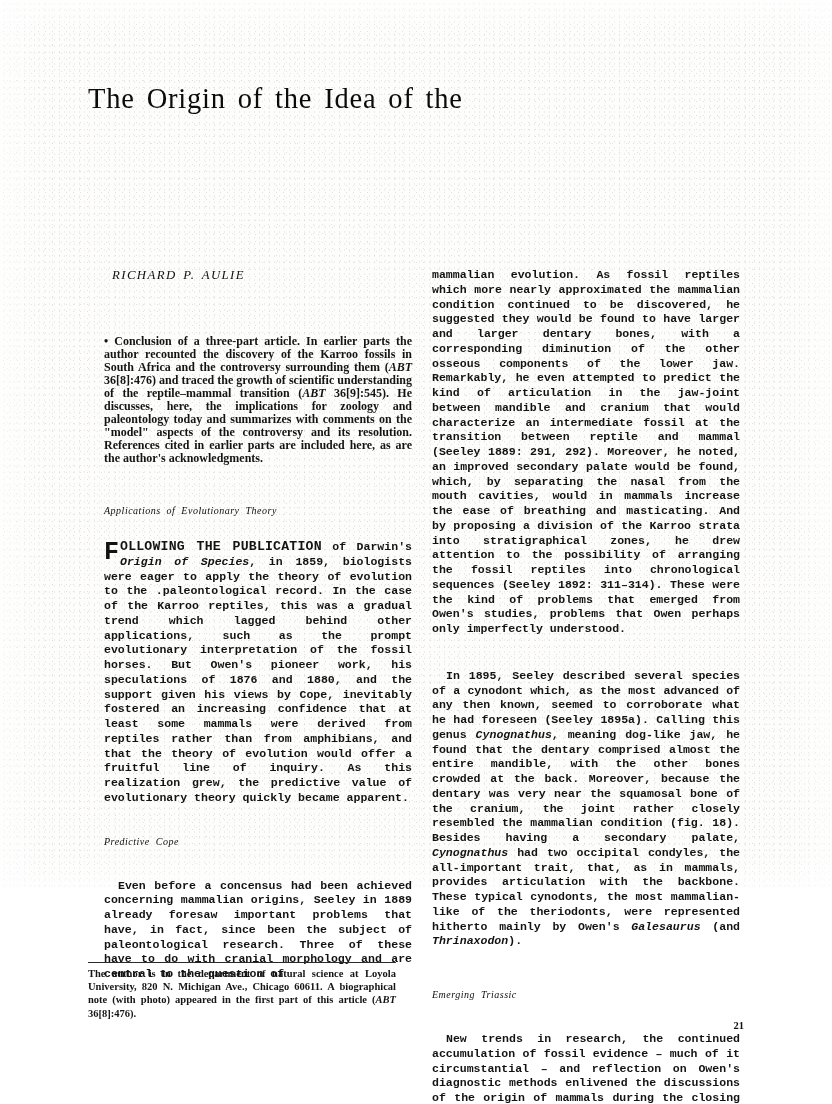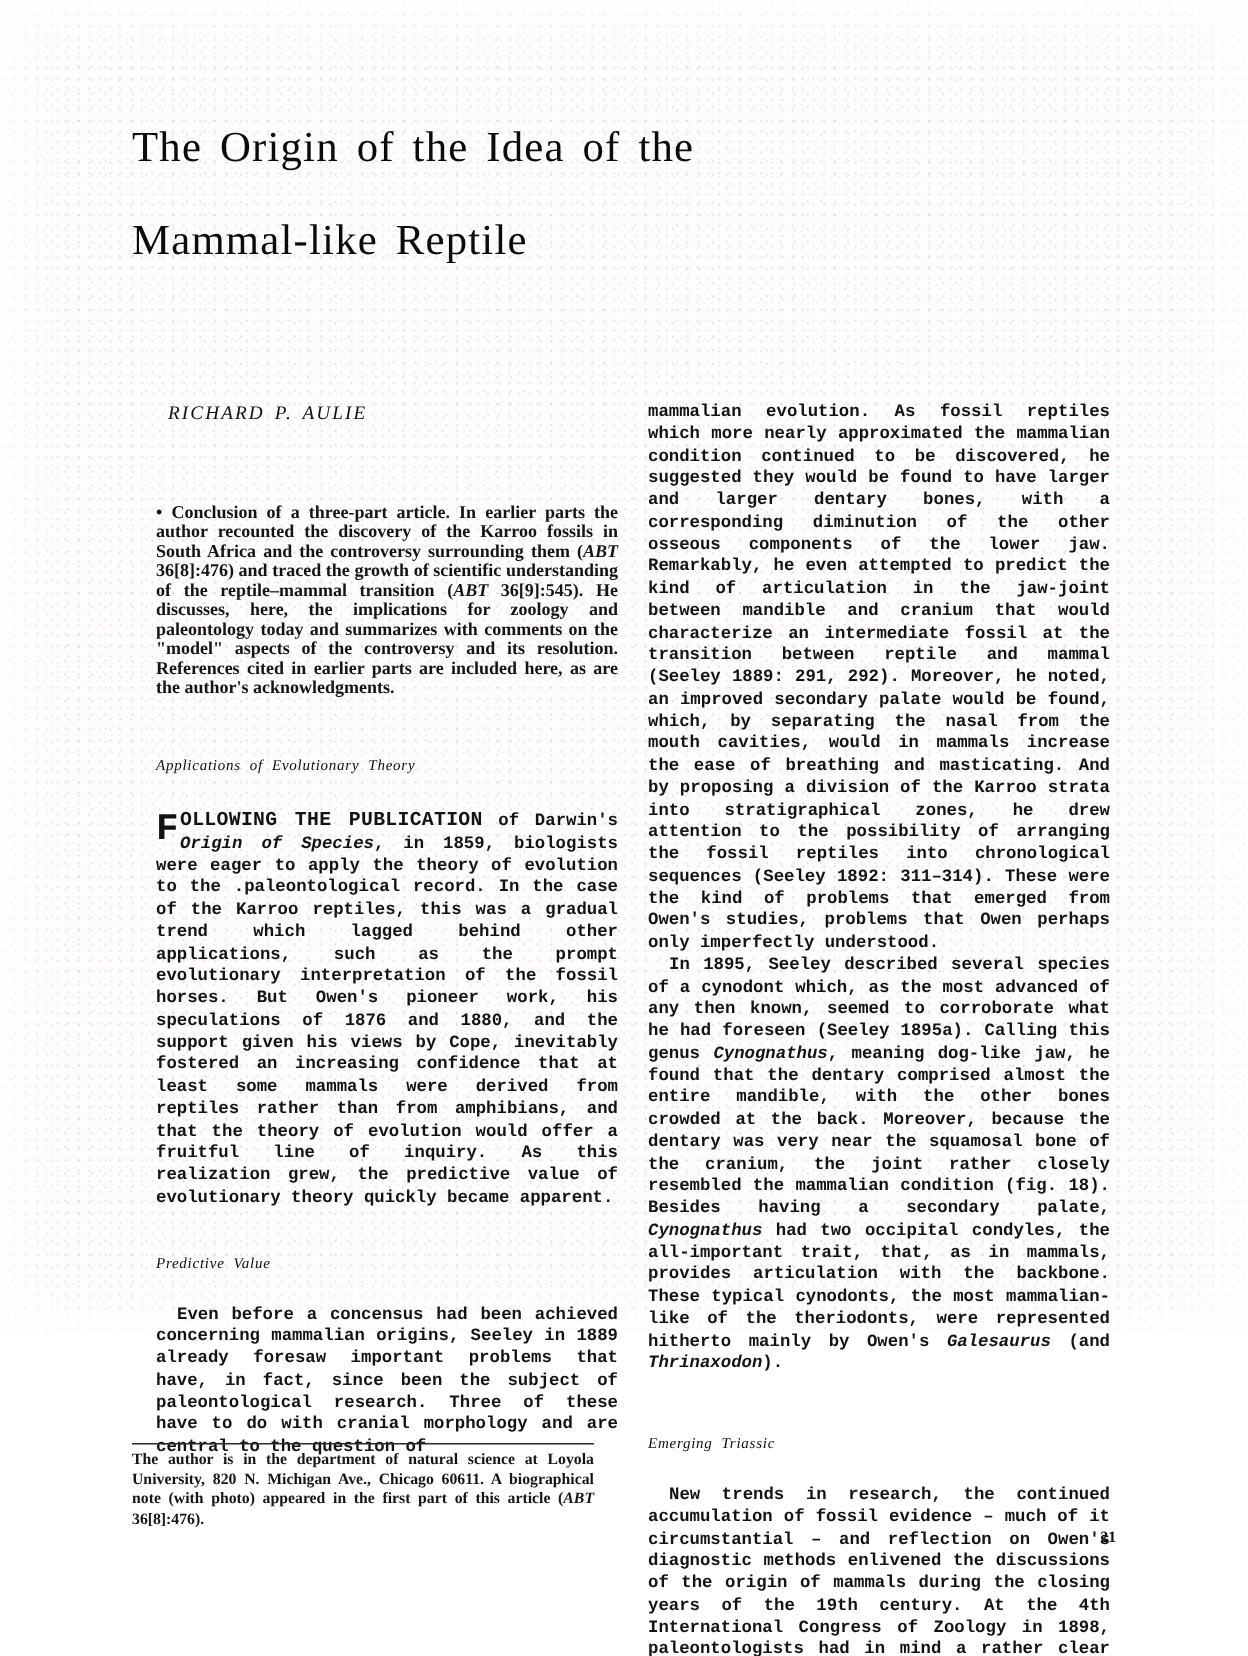--- a/index.html
+++ b/index.html
@@ -122,21 +122,21 @@
     text-align: justify;
     text-justify: inter-word;
     margin: 0;
     font-weight: 600;
     color: #131313;
     hyphens: none;
     font-family: Liberation Mono, monospace;
   }
   p.body + p.body { text-indent: 14px; }
   p.body.lead { margin-top: 22px; }
-  p.body.indent { text-indent: 14px; }
+  p.body.indent { text-indent: 14px; margin-top: 32px; }
   p.body i { font-style: italic; }
 
   
   p.dropcap {
     margin-top: 24px;
   }
   p.dropcap .dc {
     float: left;
     font-size: 25px;
     line-height: 20px;
@@ -182,40 +182,39 @@
   }
 </style>
 </head>
 <body>
 
 <div class="page">
   <div class="content">
 
     <div class="title-block">
       <div class="title-line">The Origin of the Idea of the</div>
-      <div class="title-line">Mammal-like Reptile</div>
     </div>
 
     <div class="col col-left">
 
       <div class="author">RICHARD P. AULIE</div>
 
       <div class="note">
         <span class="bullet">•</span>
         <span>Conclusion of a three-part article. In earlier parts the author recounted the discovery of the Karroo fossils in South Africa and the controversy surrounding them (</span><i>ABT</i><span> 36[8]:476) and traced the growth of scientific understanding of the reptile–mammal transition (</span><i>ABT</i><span> 36[9]:545). He discusses, here, the implications for zoology and paleontology today and summarizes with comments on the "model" aspects of the controversy and its resolution. References cited in earlier parts are included here, as are the author's acknowledgments.</span>
       </div>
 
 
       <h3 class="sub">Applications of Evolutionary Theory</h3>
 
       <p class="body dropcap">
         <span class="dc">F</span><span class="smallcaps">OLLOWING THE PUBLICATION</span><span> of Darwin's </span><i>Origin of Species</i><span>, in 1859, biologists were eager to apply the theory of evolution to the .paleontological record. In the case of the Karroo reptiles, this was a gradual trend which lagged behind other applications, such as the prompt evolutionary interpretation of the fossil horses. But Owen's pioneer work, his speculations of 1876 and 1880, and the support given his views by Cope, inevitably fostered an increasing confidence that at least some mammals were derived from reptiles rather than from amphibians, and that the theory of evolution would offer a fruitful line of inquiry. As this realization grew, the predictive value of evolutionary theory quickly became apparent.</span>
       </p>
 
-      <h3 class="sub tight">Predictive Value</h3>
+      <h3 class="sub tight">Predictive Cope</h3>
 
       <p class="body lead indent">Even before a concensus had been achieved concerning mammalian origins, Seeley in 1889 already foresaw important problems that have, in fact, since been the subject of paleontological research. Three of these have to do with cranial morphology and are central to the question of</p>
     </div>
 
     <div class="col col-right">
 
       <p class="body">mammalian evolution. As fossil reptiles which more nearly approximated the mammalian condition continued to be discovered, he suggested they would be found to have larger and larger dentary bones, with a corresponding diminution of the other osseous components of the lower jaw. Remarkably, he even attempted to predict the kind of articulation in the jaw-joint between mandible and cranium that would characterize an intermediate fossil at the transition between reptile and mammal (Seeley 1889: 291, 292). Moreover, he noted, an improved secondary palate would be found, which, by separating the nasal from the mouth cavities, would in mammals increase the ease of breathing and masticating. And by proposing a division of the Karroo strata into stratigraphical zones, he drew attention to the possibility of arranging the fossil reptiles into chronological sequences (Seeley 1892: 311–314). These were the kind of problems that emerged from Owen's studies, problems that Owen perhaps only imperfectly understood.</p>
 
       <p class="body indent">
         <span>In 1895, Seeley described several species of a cynodont which, as the most advanced of any then known, seemed to corroborate what he had foreseen (Seeley 1895a). Calling this genus </span><i>Cynognathus</i><span>, meaning dog-like jaw, he found that the dentary comprised almost the entire mandible, with the other bones crowded at the back. Moreover, because the dentary was very near the squamosal bone of the cranium, the joint rather closely resembled the mammalian condition (fig. 18). Besides having a secondary palate, </span><i>Cynognathus</i><span> had two occipital condyles, the all-important trait, that, as in mammals, provides articulation with the backbone. These typical cynodonts, the most mammalian-like of the theriodonts, were represented hitherto mainly by Owen's </span><i>Galesaurus</i><span> (and </span><i>Thrinaxodon</i><span>).</span>

